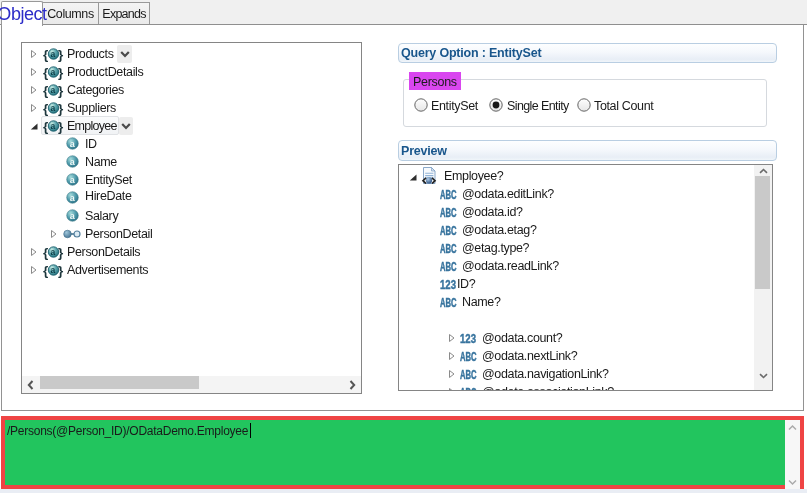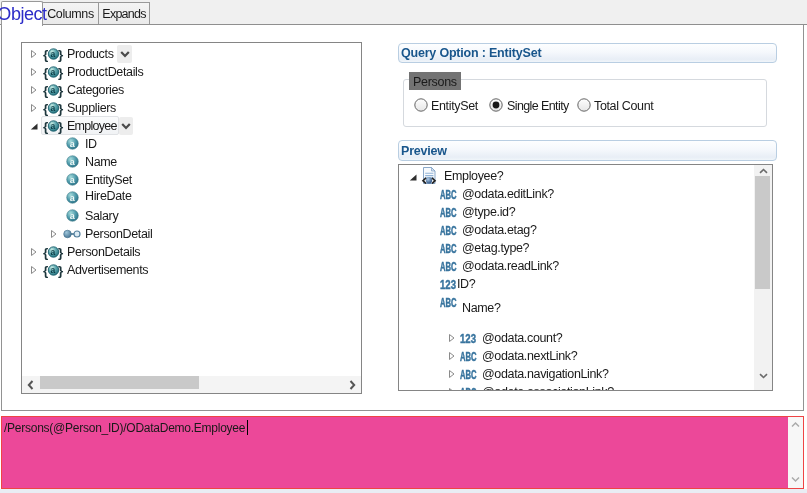--- a/index.html
+++ b/index.html
@@ -203,21 +203,21 @@
     <div class="abs" style="left:18px;top:0px;width:159px;height:13px;background:#C9C9C9"></div>
     <svg class="abs" style="left:327px;top:4px" width="7" height="10">
         <path d="M1.5,1 L5.2,5 L1.5,9" fill="none" stroke="#555" stroke-width="2"></path>
       </svg>
   </div>
 </div>
 
 <div class="hdr" style="top:43px;height:20px">Query Option : EntitySet</div>
 
 <div class="abs" style="left:403px;top:79px;width:364px;height:48px;border:1px solid #D5D9DE;border-radius:3px"></div>
-<div class="abs" style="left:409px;top:72px;background:#737373;padding:0 4px"><span style="font-size:12.5px;color:#1a1a1a;letter-spacing:-0.3px">Persons</span></div>
+<div class="abs" style="left:409px;top:72px;background:#d946ef;padding:0 4px"><span style="font-size:12.5px;color:#1a1a1a;letter-spacing:-0.3px">Persons</span></div>
 
 <svg class="abs" style="left:414px;top:98px" width="14" height="14">
     <circle cx="7" cy="7" r="6.2" fill="url(#gRadio)" stroke="#646464" stroke-width="1"></circle>
   </svg>
 <span class="abs txt" style="left:431px;top:99px">EntitySet</span>
 <svg class="abs" style="left:489px;top:98px" width="14" height="14">
     <circle cx="7" cy="7" r="6.2" fill="url(#gRadio)" stroke="#606060" stroke-width="1"></circle>
     <circle cx="7" cy="7" r="3.4" fill="#191919"></circle>
   </svg>
 <span class="abs txt" style="left:507px;top:99px;letter-spacing:-0.6px">Single Entity</span>
@@ -246,21 +246,21 @@
   <div class="row" style="left:0;top:20px;width:350px">
     <svg class="abs" style="left:41px;top:3.5px" width="18" height="11">
         <text x="0" y="10" font-size="12" font-weight="bold" fill="#38749E" stroke="#38749E" stroke-width="0.5" textLength="16.5" lengthAdjust="spacingAndGlyphs">ABC</text>
       </svg>
     <span class="txt abs" style="left:63px;top:2px">@odata.editLink?</span>
   </div>
   <div class="row" style="left:0;top:38px;width:350px">
     <svg class="abs" style="left:41px;top:3.5px" width="18" height="11">
         <text x="0" y="10" font-size="12" font-weight="bold" fill="#38749E" stroke="#38749E" stroke-width="0.5" textLength="16.5" lengthAdjust="spacingAndGlyphs">ABC</text>
       </svg>
-    <span class="txt abs" style="left:63px;top:2px">@type.id?</span>
+    <span class="txt abs" style="left:63px;top:2px">@odata.id?</span>
   </div>
   <div class="row" style="left:0;top:56px;width:350px">
     <svg class="abs" style="left:41px;top:3.5px" width="18" height="11">
         <text x="0" y="10" font-size="12" font-weight="bold" fill="#38749E" stroke="#38749E" stroke-width="0.5" textLength="16.5" lengthAdjust="spacingAndGlyphs">ABC</text>
       </svg>
     <span class="txt abs" style="left:63px;top:2px">@odata.etag?</span>
   </div>
   <div class="row" style="left:0;top:74px;width:350px">
     <svg class="abs" style="left:41px;top:3.5px" width="18" height="11">
         <text x="0" y="10" font-size="12" font-weight="bold" fill="#38749E" stroke="#38749E" stroke-width="0.5" textLength="16.5" lengthAdjust="spacingAndGlyphs">ABC</text>
@@ -276,21 +276,21 @@
   <div class="row" style="left:0;top:110px;width:350px">
     <svg class="abs" style="left:41px;top:3.5px" width="18" height="11">
         <text x="0" y="10" font-size="12.3" font-weight="bold" fill="#38749E" stroke="#38749E" stroke-width="0.45" textLength="16" lengthAdjust="spacingAndGlyphs">123</text>
       </svg>
     <span class="txt abs" style="left:58px;top:2px">ID?</span>
   </div>
   <div class="row" style="left:0;top:128px;width:350px">
     <svg class="abs" style="left:41px;top:3.5px" width="18" height="11">
         <text x="0" y="10" font-size="12" font-weight="bold" fill="#38749E" stroke="#38749E" stroke-width="0.5" textLength="16.5" lengthAdjust="spacingAndGlyphs">ABC</text>
       </svg>
-    <span class="txt abs" style="left:63px;top:8px">Name?</span>
+    <span class="txt abs" style="left:63px;top:2px">Name?</span>
   </div>
   <div class="row" style="left:0;top:164px;width:350px">
     <svg class="abs" style="left:50px;top:5px" width="6" height="8">
         <path d="M0.5,0.5 L5,4 L0.5,7.5 Z" fill="#FDFDFD" stroke="#8A8A8A" stroke-width="1"></path>
       </svg>
     <svg class="abs" style="left:61px;top:3.5px" width="18" height="11">
         <text x="0" y="10" font-size="12.3" font-weight="bold" fill="#38749E" stroke="#38749E" stroke-width="0.45" textLength="16" lengthAdjust="spacingAndGlyphs">123</text>
       </svg>
     <span class="txt abs" style="left:83px;top:2px">@odata.count?</span>
   </div>
@@ -326,21 +326,21 @@
     <svg class="abs" style="left:5px;top:3px" width="9" height="6">
         <path d="M1,4.8 L4.5,1.5 L8,4.8" fill="none" stroke="#6B6B6B" stroke-width="1.6"></path>
       </svg>
     <div class="abs" style="left:1px;top:11px;width:15px;height:113px;background:#C9C9C9"></div>
     <svg class="abs" style="left:5px;top:208px" width="9" height="6">
         <path d="M1,1.2 L4.5,4.5 L8,1.2" fill="none" stroke="#6B6B6B" stroke-width="1.6"></path>
       </svg>
   </div>
 </div>
 
-<div class="abs" style="left:1px;top:416px;width:803px;height:73px;background:#ec4899;border:1px solid #ef4444">
+<div class="abs" style="left:1px;top:416px;width:803px;height:73px;background:#22c55e;border:4px solid #ef4444">
   <span class="abs" style="left:2px;top:4px;font-size:12px;color:#1a1a1a;letter-spacing:-0.25px;white-space:nowrap">/Persons(@Person_ID)/ODataDemo.Employee</span>
   <div class="abs" style="left:245px;top:3px;width:1px;height:15px;background:#000"></div>
   <div class="abs" style="right:0;top:0;width:15px;height:71px;background:#F7F7F7">
     <svg class="abs" style="left:3px;top:4px" width="9" height="7">
         <path d="M1,5.5 L4.5,2 L8,5.5" fill="none" stroke="#ABABAB" stroke-width="1.5"></path>
       </svg>
     <svg class="abs" style="left:3px;top:59px" width="9" height="7">
         <path d="M1,1.5 L4.5,5 L8,1.5" fill="none" stroke="#ABABAB" stroke-width="1.5"></path>
       </svg>
   </div>

